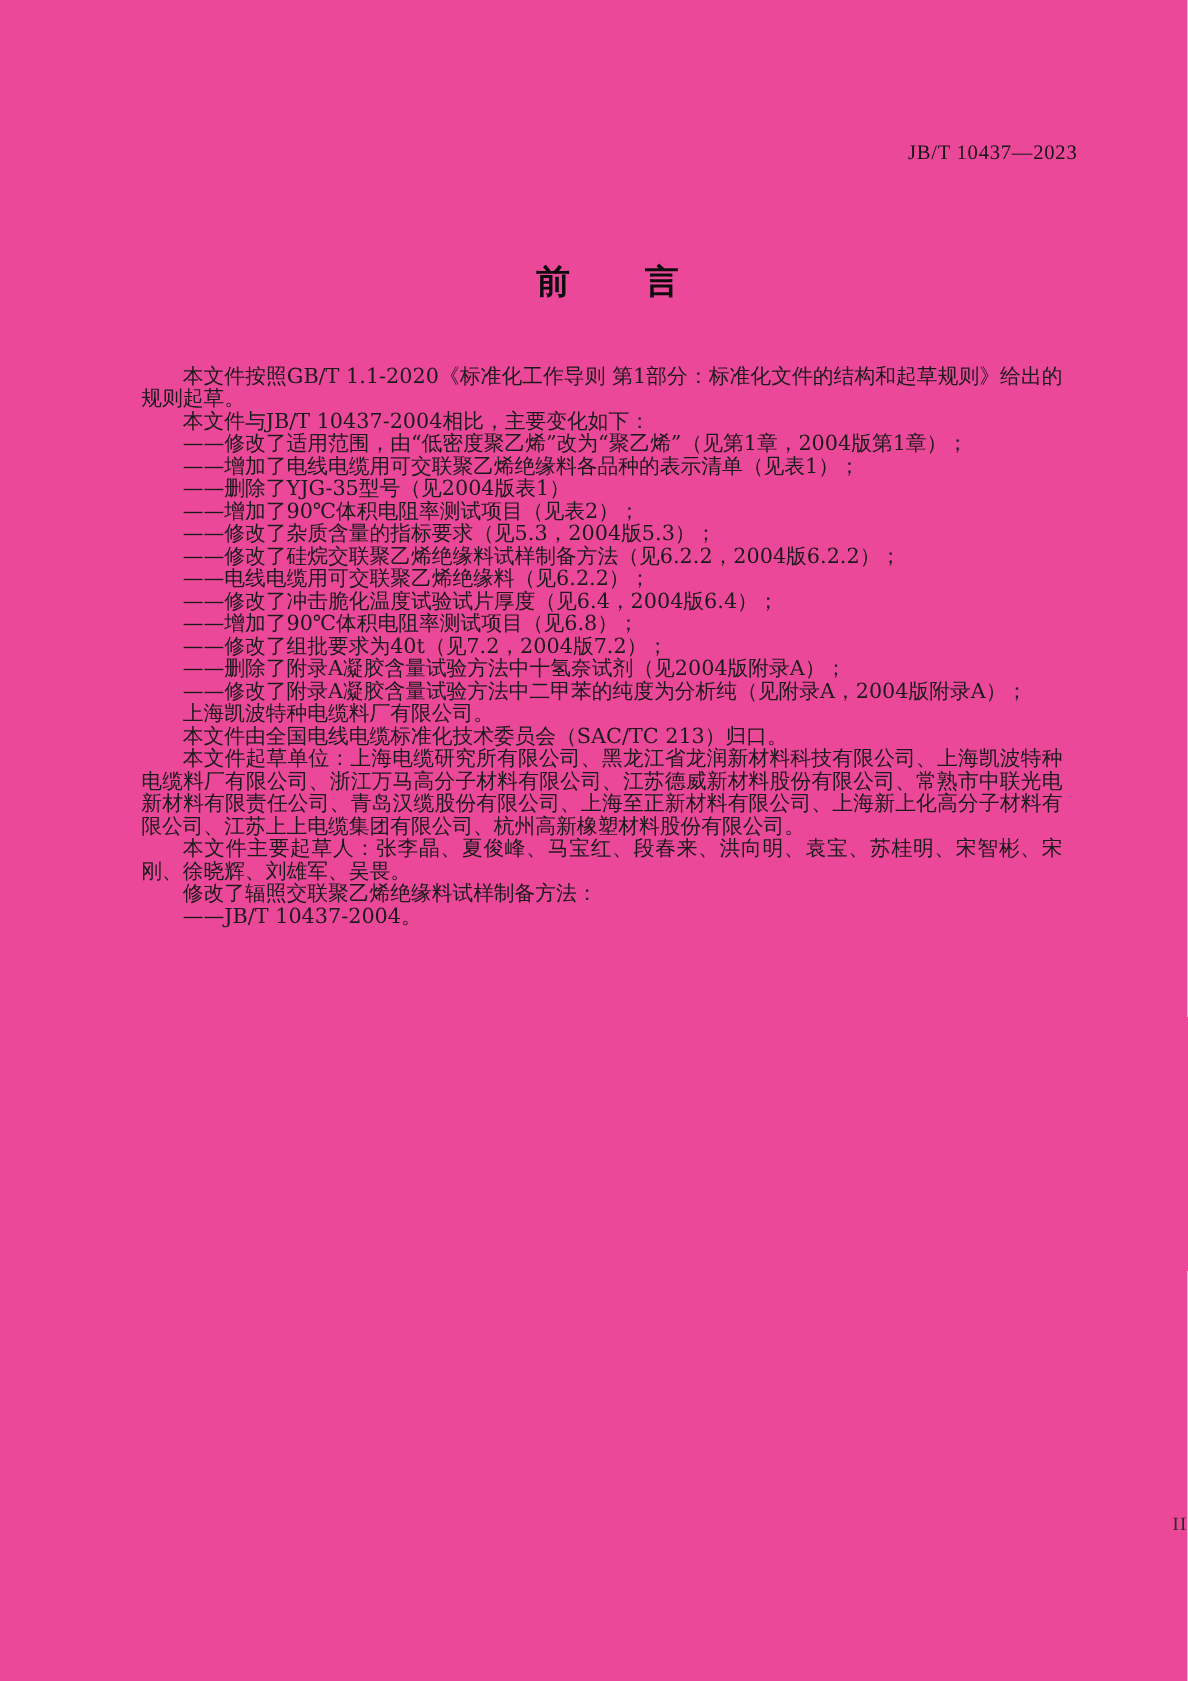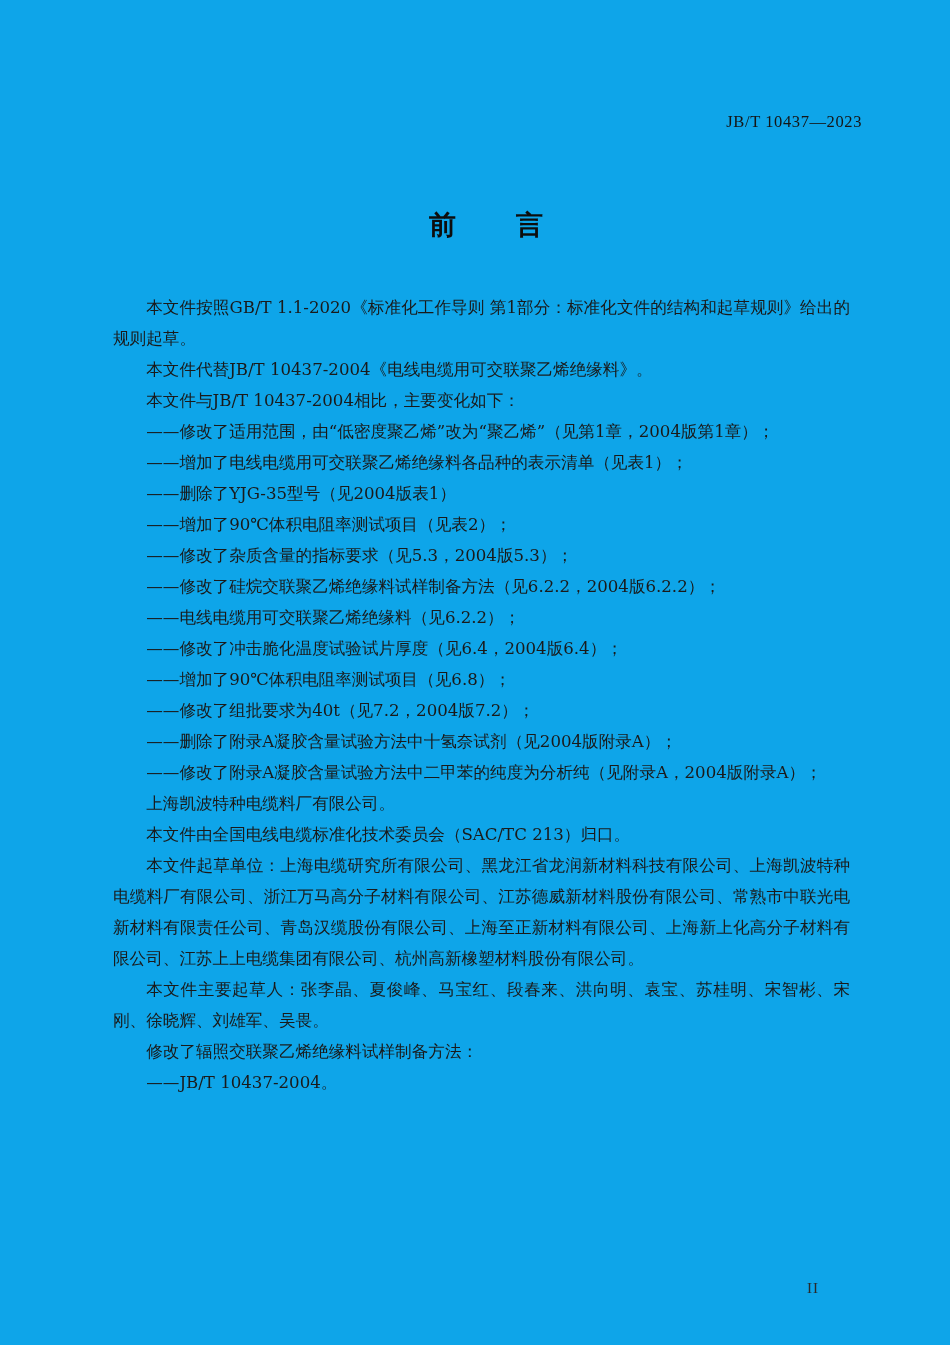--- a/index.html
+++ b/index.html
@@ -9,21 +9,21 @@
   }
   body {
     font-family: "DejaVu Serif", "Liberation Serif", serif;
     color: #111111;
   }
   .page {
     position: relative;
     width: 950px;
     height: 1345px;
     margin: 0 auto;
-    background: #0ea5e9;
+    background: #ec4899;
     box-sizing: border-box;
     overflow: hidden;
   }
 
   
   .header {
     position: absolute;
     top: 112px;
     left: 113px;
     right: 88px;
@@ -50,44 +50,44 @@
     color: #0d0d0d;
   }
 
   
   .body-block {
     position: absolute;
     top: 292px;
     left: 113px;
     width: 737px;
     font-size: 16.6px;
-    line-height: 31px;
+    line-height: 18px;
     color: #1a1a1a;
     text-align: justify;
     text-justify: inter-character;
   }
   .para {
     margin: 0;
     padding: 0;
     text-indent: 2em;
     text-align: justify;
     text-justify: inter-character;
     word-break: break-all;
   }
   .para.dash {
     text-indent: 2em;
   }
 
   
   .folio {
     position: absolute;
-    top: 1280px;
+    top: 1212px;
     left: 0;
     width: 950px;
-    text-align: center;
+    text-align: right;
     font-family: "Liberation Serif", "DejaVu Serif", serif;
     font-size: 15px;
     color: #2a2a2a;
     letter-spacing: 1px;
   }
   .folio-inner {
     display: inline-block;
     margin-left: 676px;
   }
 </style>
@@ -98,21 +98,20 @@
 
   <div class="header">
     <span>JB/T  10437—2023</span>
   </div>
 
   <div class="doc-title">前　　言</div>
 
   <div class="body-block">
 
     <p class="para">本文件按照GB/T 1.1-2020《标准化工作导则 第1部分：标准化文件的结构和起草规则》给出的规则起草。</p>
-    <p class="para">本文件代替JB/T 10437-2004《电线电缆用可交联聚乙烯绝缘料》。</p>
     <p class="para">本文件与JB/T 10437-2004相比，主要变化如下：</p>
 
     <p class="para dash">——修改了适用范围，由“低密度聚乙烯”改为“聚乙烯”（见第1章，2004版第1章）；</p>
     <p class="para dash">——增加了电线电缆用可交联聚乙烯绝缘料各品种的表示清单（见表1）；</p>
     <p class="para dash">——删除了YJG-35型号（见2004版表1）</p>
     <p class="para dash">——增加了90℃体积电阻率测试项目（见表2）；</p>
     <p class="para dash">——修改了杂质含量的指标要求（见5.3，2004版5.3）；</p>
     <p class="para dash">——修改了硅烷交联聚乙烯绝缘料试样制备方法（见6.2.2，2004版6.2.2）；</p>
     <p class="para dash">——电线电缆用可交联聚乙烯绝缘料（见6.2.2）；</p>
     <p class="para dash">——修改了冲击脆化温度试验试片厚度（见6.4，2004版6.4）；</p>

